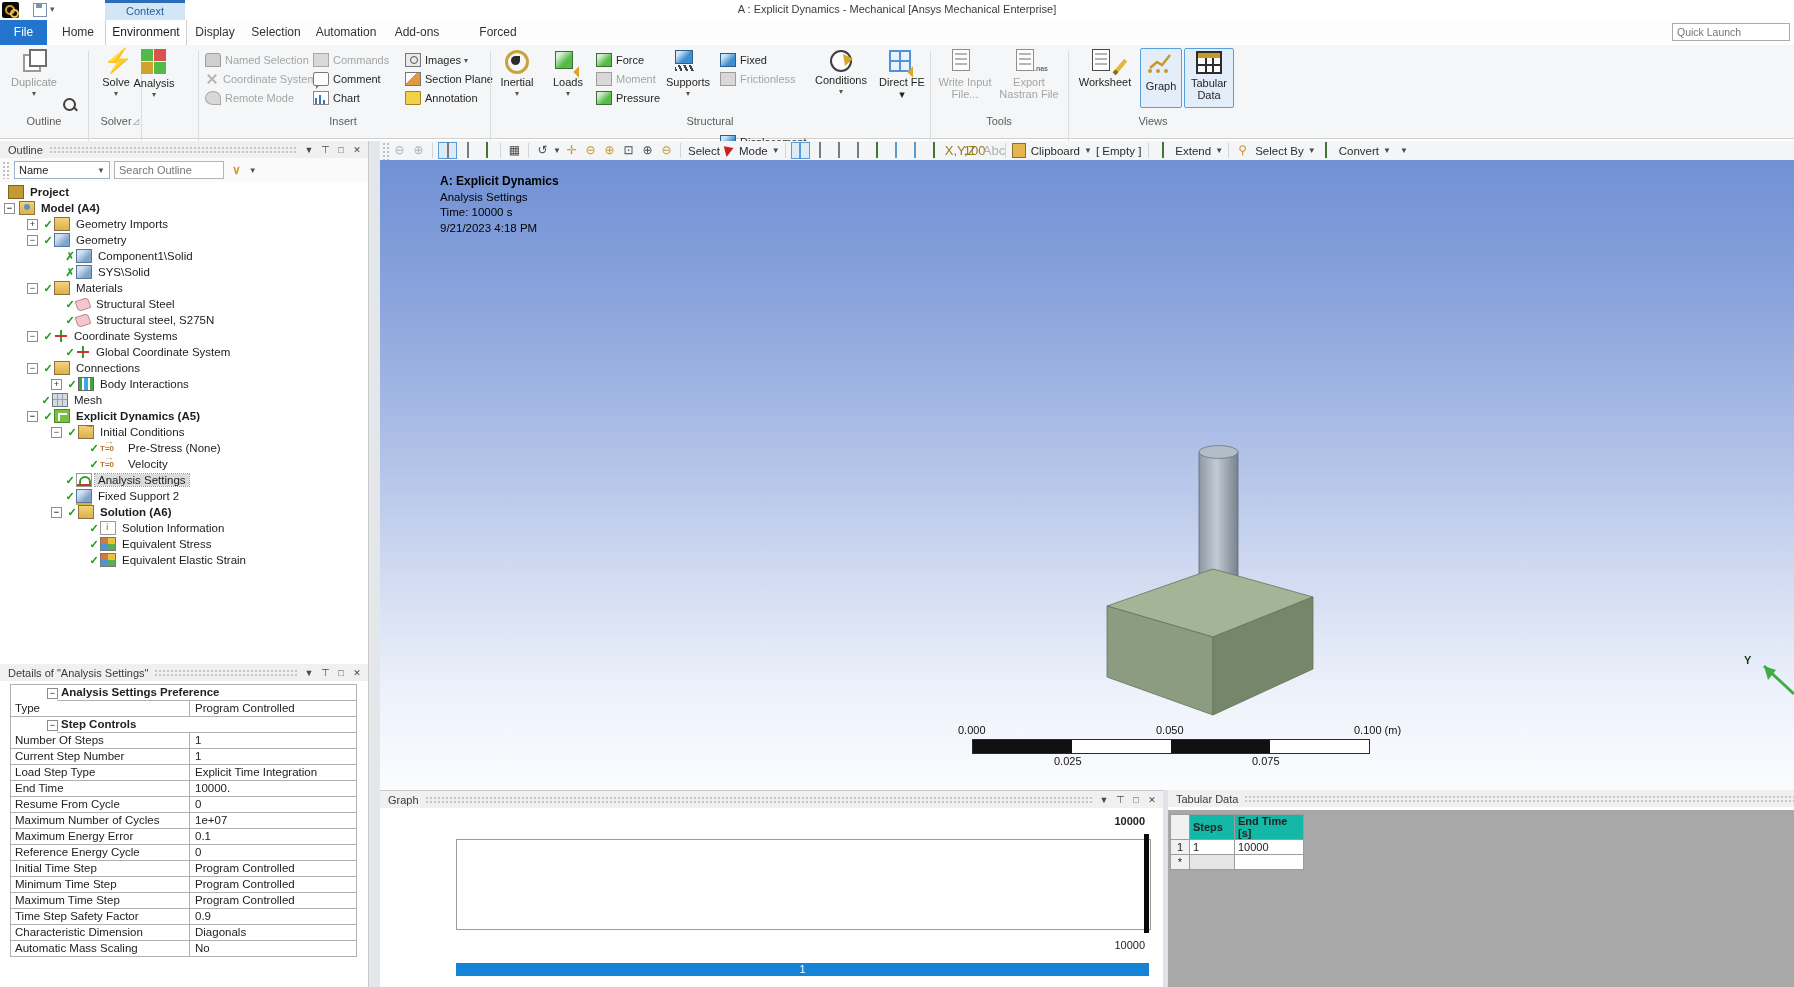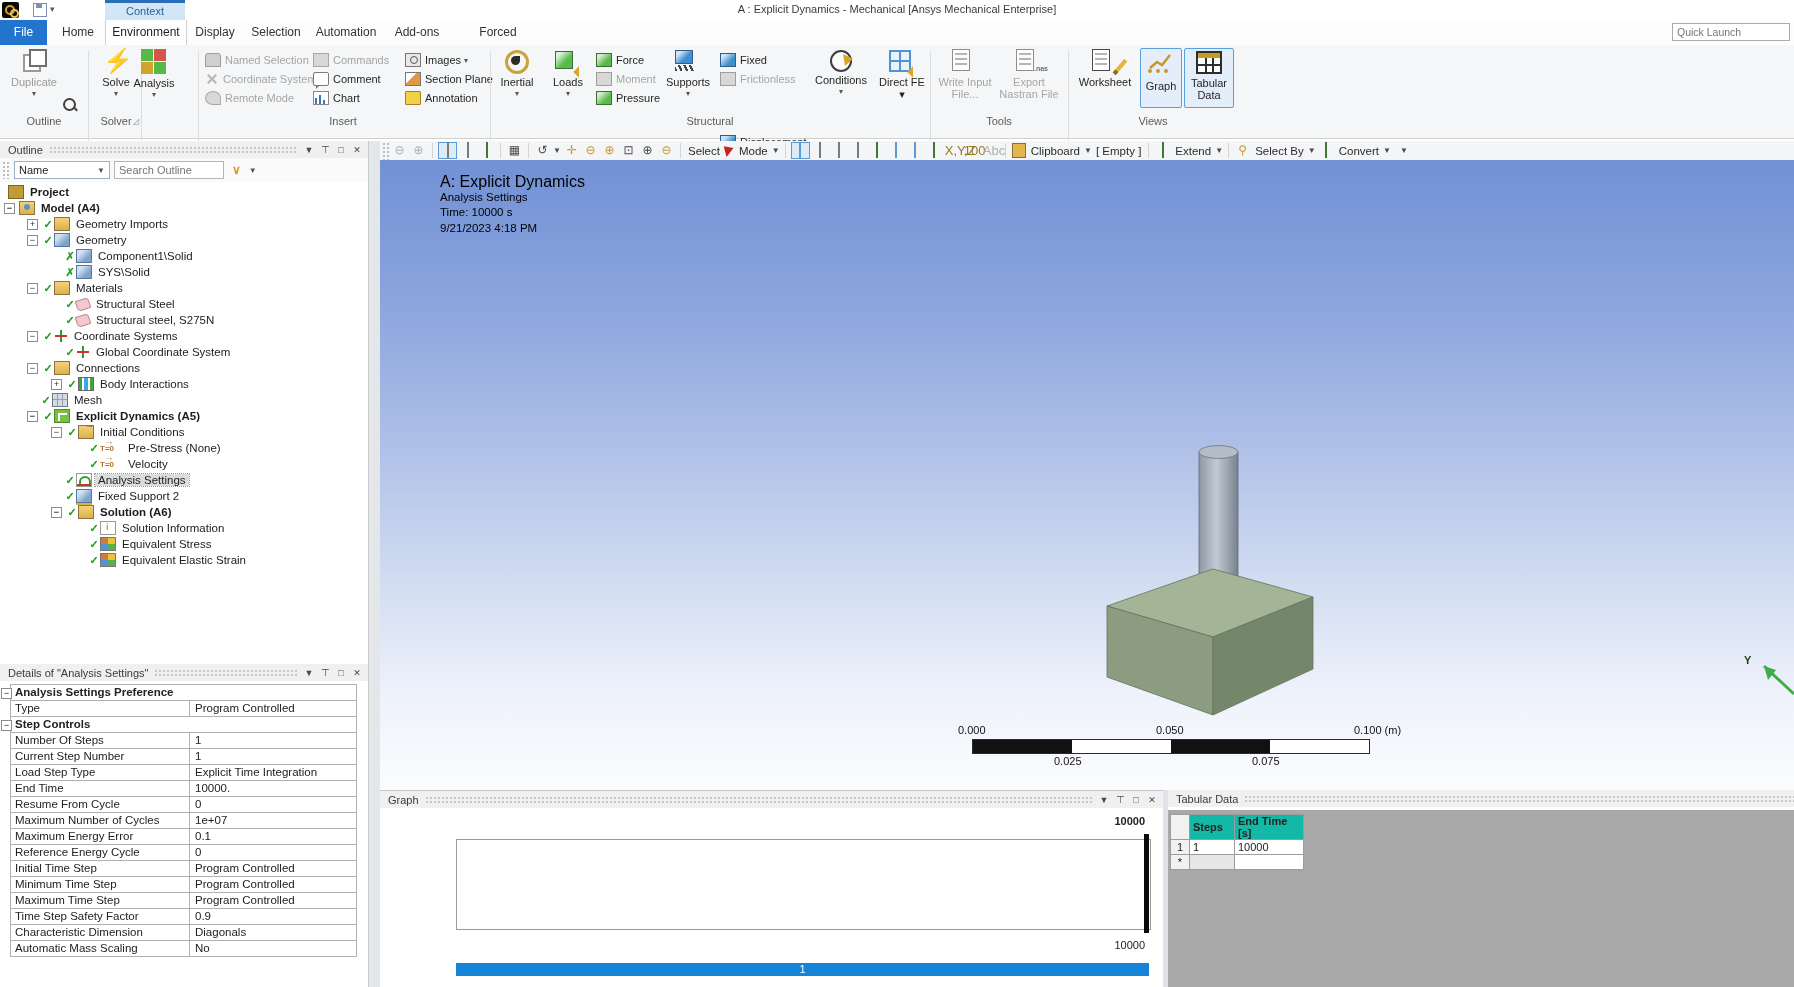--- a/index.html
+++ b/index.html
@@ -148,21 +148,21 @@
   .ti-info{background:#fff;border-color:#999;}
   .ti-info::after{content:"i";position:absolute;left:5px;top:0px;font-size:9px;font-weight:bold;color:#d09a26;}
   .ti-result{border-color:#777;background:conic-gradient(#e8c33c 0 25%,#58b14c 25% 50%,#4f94d8 50% 75%,#d07a3c 75%);}
 
   
   #details-panel{position:absolute;left:0;top:664px;width:368px;height:323px;background:#fff;border-right:1px solid #c9c9c9;}
   #details-table{position:absolute;left:10px;top:20px;width:346px;border-top:1px solid #b0b0b0;border-left:1px solid #b0b0b0;}
   .drow{display:flex;height:15px;border-bottom:1px solid #b0b0b0;border-right:1px solid #b0b0b0;font-size:11.5px;position:relative;}
   .drow .dlabel{width:174px;border-right:1px solid #b0b0b0;padding:0 0 0 4px;line-height:15px;white-space:nowrap;overflow:hidden;}
   .drow .dvalue{flex:1;padding:0 0 0 5px;line-height:15px;white-space:nowrap;overflow:hidden;}
-  .drow.section{font-weight:bold;}
+  .drow.section{font-weight:bold;margin-left:46px;}
   .drow.section .dsec{padding-left:4px;line-height:15px;}
   .drow.section::before{content:"−";position:absolute;left:-10px;top:3px;width:9px;height:9px;border:1px solid #8c8c8c;font-size:9px;line-height:8px;text-align:center;background:#fff;font-weight:normal;}
 
   
   #vsplit{position:absolute;left:369px;top:141px;width:11px;height:846px;background:#e4e7ea;}
   #vtoolbar{position:absolute;left:380px;top:141px;width:1414px;height:19px;background:#f4f5f7;border-bottom:1px solid #d8d8d8;
      display:flex;align-items:center;font-size:11.5px;color:#2c2c2c;}
   .vt-sep{width:1px;height:15px;background:#d4d4d4;margin:0 4px;}
   .vicon{width:17px;height:15px;margin:0 1px;text-align:center;line-height:15px;font-size:12px;color:#4a4a4a;position:relative;}
   .vicon.gray{color:#b0b0b0;}
@@ -173,21 +173,21 @@
   .vcube.wire{background:linear-gradient(#5b9bd5,#5b9bd5) center/10px 1px no-repeat,linear-gradient(#5b9bd5,#5b9bd5) center/1px 9px no-repeat,#fff;border-color:#5b9bd5;}
   .cursor-red{width:0;height:0;border-left:9px solid #cc1f1f;border-top:4px solid transparent;border-bottom:7px solid transparent;margin:0 2px;transform:rotate(-15deg);}
   .vlabel{margin:0 3px;white-space:nowrap;}
   .vtext-small{font-size:13px;color:#9a7a20;line-height:15px;}
   .clip-icon{width:12px;height:13px;border:1px solid #8a6d2f;background:#e3b64e;margin:0 2px;}
 
   
   #viewport{position:absolute;left:380px;top:160px;width:1414px;height:630px;
      background:linear-gradient(180deg,#7191d5 0%,#8aa4dc 22%,#aebfe7 45%,#d4def2 68%,#eef2fb 85%,#fbfcfe 100%);}
   #vp-annotation{position:absolute;left:60px;top:14px;color:#000;}
-  #vp-annotation .l0{font-weight:normal;font-size:16px;}
+  #vp-annotation .l0{font-weight:bold;font-size:12px;}
   #vp-annotation div{font-size:11.5px;line-height:15.5px;}
   #ruler{position:absolute;left:578px;top:564px;width:440px;height:46px;font-size:11px;color:#111;}
   #ruler .rbar{position:absolute;left:14px;top:15px;width:396px;height:13px;border:1px solid #2a2a2a;background:
      linear-gradient(90deg,#111 0 99px,#fff 99px 198px,#111 198px 297px,#fff 297px 396px);}
   .rlab{position:absolute;white-space:nowrap;}
   #triad{position:absolute;right:0;bottom:90px;width:50px;height:46px;}
   #triad .ylab{position:absolute;left:0px;top:0px;font-size:11px;color:#1c3a1c;font-weight:bold;}
 
   
   #graph-panel{position:absolute;left:380px;top:790px;width:783px;height:197px;background:#fff;border-top:1px solid #c9c9c9;}

